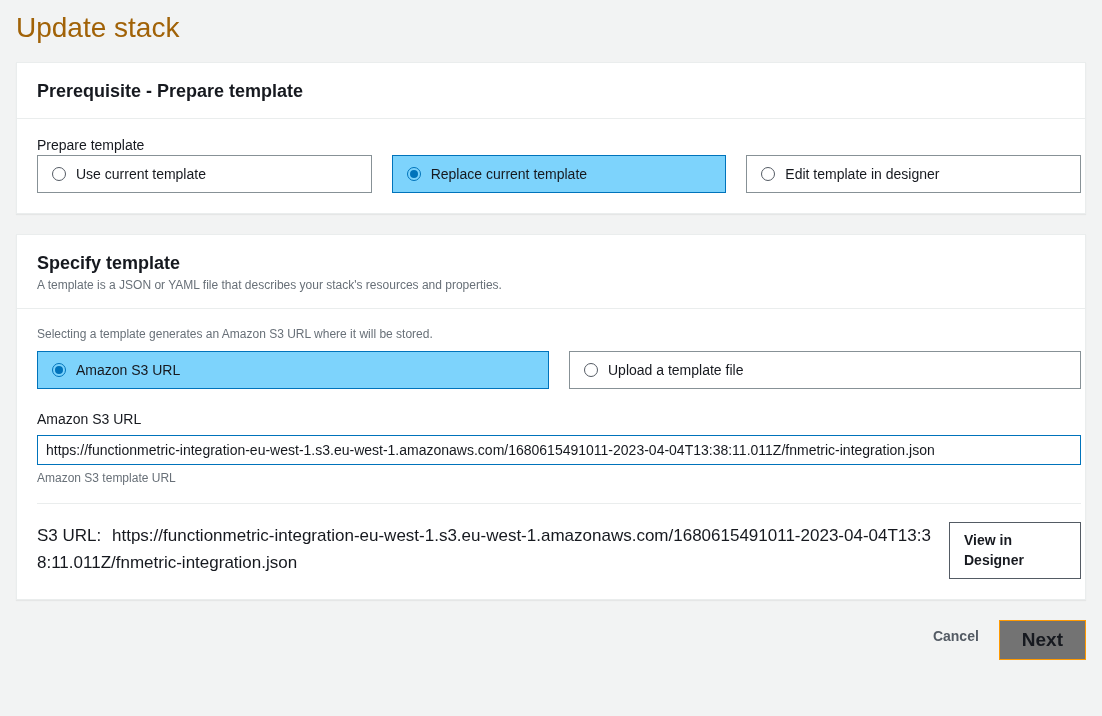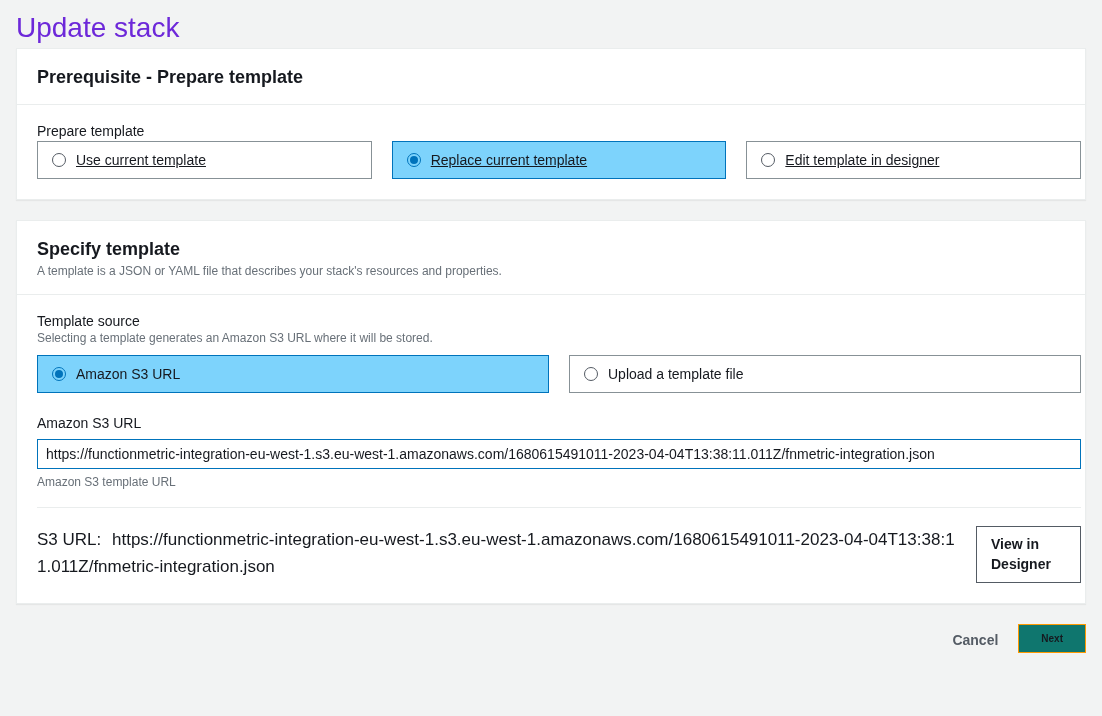--- a/index.html
+++ b/index.html
@@ -7,22 +7,22 @@
     font-family: "Amazon Ember", "Helvetica Neue", Arial, sans-serif;
     background: #f2f3f3;
     color: #16191f;
     font-size: 14px;
     padding: 12px 16px 24px 16px;
     width: 1102px;
   }
   h1.page-title {
     font-size: 28px;
     font-weight: 400;
-    color: #6d28d9;
-    margin-bottom: 4px;
+    color: #a16207;
+    margin-bottom: 18px;
   }
   .panel {
     background: #fff;
     border: 1px solid #eaeded;
     box-shadow: 0 1px 1px rgba(0,0,0,0.05);
     margin-bottom: 20px;
   }
   .panel-header {
     padding: 18px 20px 16px 20px;
     border-bottom: 1px solid #eaeded;
@@ -85,21 +85,21 @@
     content: "";
     position: absolute;
     width: 8px;
     height: 8px;
     background: #0073bb;
     border-radius: 50%;
     top: 2px;
     left: 2px;
   }
   .tile-row.two .tile { flex: 1; }
-  .tile-row.three .tile { flex: 1; text-decoration: underline; }
+  .tile-row.three .tile { flex: 1; }
 
   .text-input {
     width: 100%;
     border: 1px solid #0073bb;
     padding: 6px 8px;
     font-size: 14px;
     color: #16191f;
     font-family: inherit;
     outline: none;
   }
@@ -128,21 +128,21 @@
   }
   .s3-row .url-label { margin-right: 6px; }
   .btn-outline {
     border: 1px solid #545b64;
     background: #fff;
     color: #16191f;
     padding: 8px 14px;
     font-size: 14px;
     cursor: pointer;
     white-space: normal;
-    width: 105px;
+    width: 132px;
     text-align: left;
     line-height: 1.4;
     font-family: inherit;
     font-weight: 700;
   }
 
   .footer-actions {
     display: flex;
     justify-content: flex-end;
     gap: 16px;
@@ -153,25 +153,25 @@
     background: none;
     border: none;
     color: #545b64;
     font-weight: 700;
     font-size: 14px;
     cursor: pointer;
     padding: 8px 4px;
     font-family: inherit;
   }
   .btn-primary {
-    background: #0f766e;
+    background: #737373;
     border: 1px solid #ff9900;
     color: #16191f;
     font-weight: 700;
-    font-size: 10px;
+    font-size: 19px;
     padding: 8px 22px;
     cursor: pointer;
     font-family: inherit;
   }
 </style>
 </head>
 <body>
 
 <h1 class="page-title">Update stack</h1>
 
@@ -197,21 +197,20 @@
     </div>
   </div>
 </div>
 
 <div class="panel">
   <div class="panel-header">
     <h2>Specify template</h2>
     <div class="subdesc">A template is a JSON or YAML file that describes your stack's resources and properties.</div>
   </div>
   <div class="panel-body">
-    <div class="field-label">Template source</div>
     <div class="field-desc">Selecting a template generates an Amazon S3 URL where it will be stored.</div>
     <div class="tile-row two" style="margin-bottom:22px;">
       <label class="tile selected">
         <span class="radio"></span>
         <span>Amazon S3 URL</span>
       </label>
       <label class="tile">
         <span class="radio"></span>
         <span>Upload a template file</span>
       </label>

